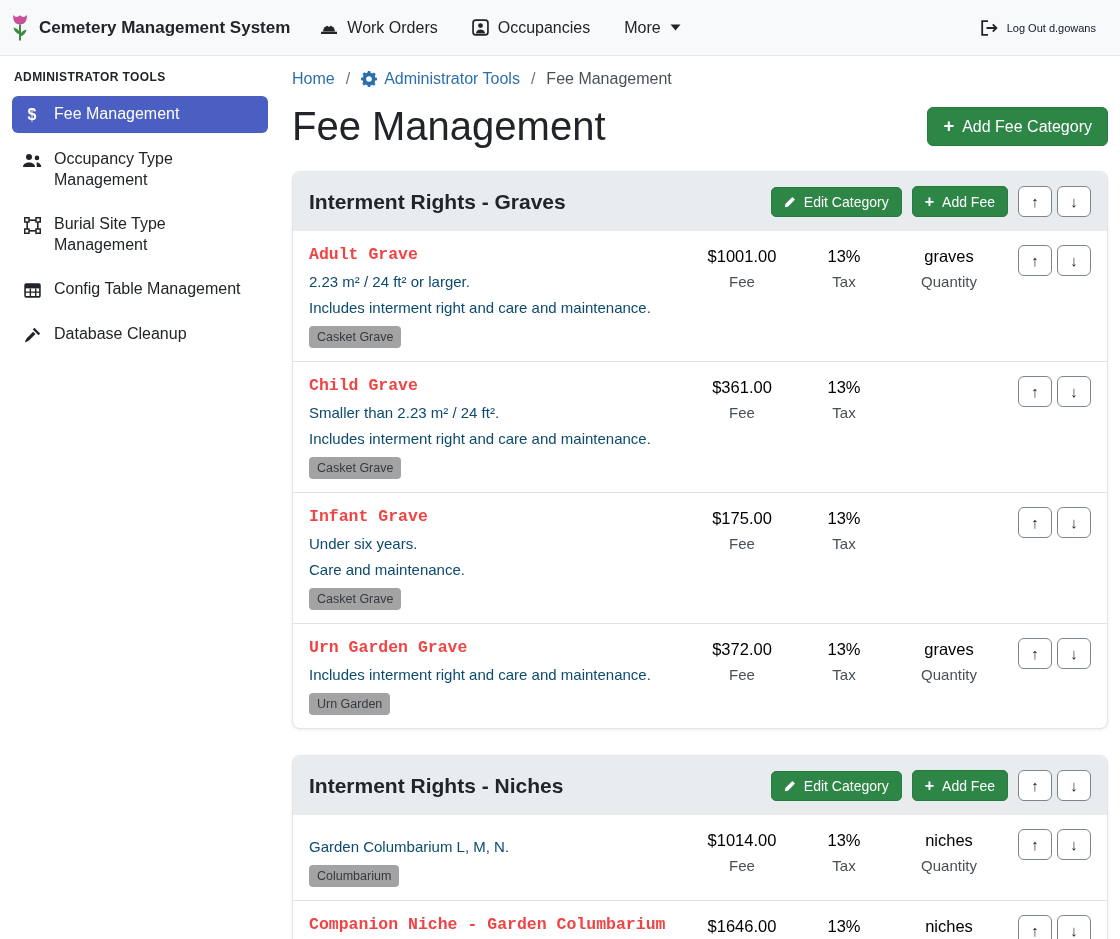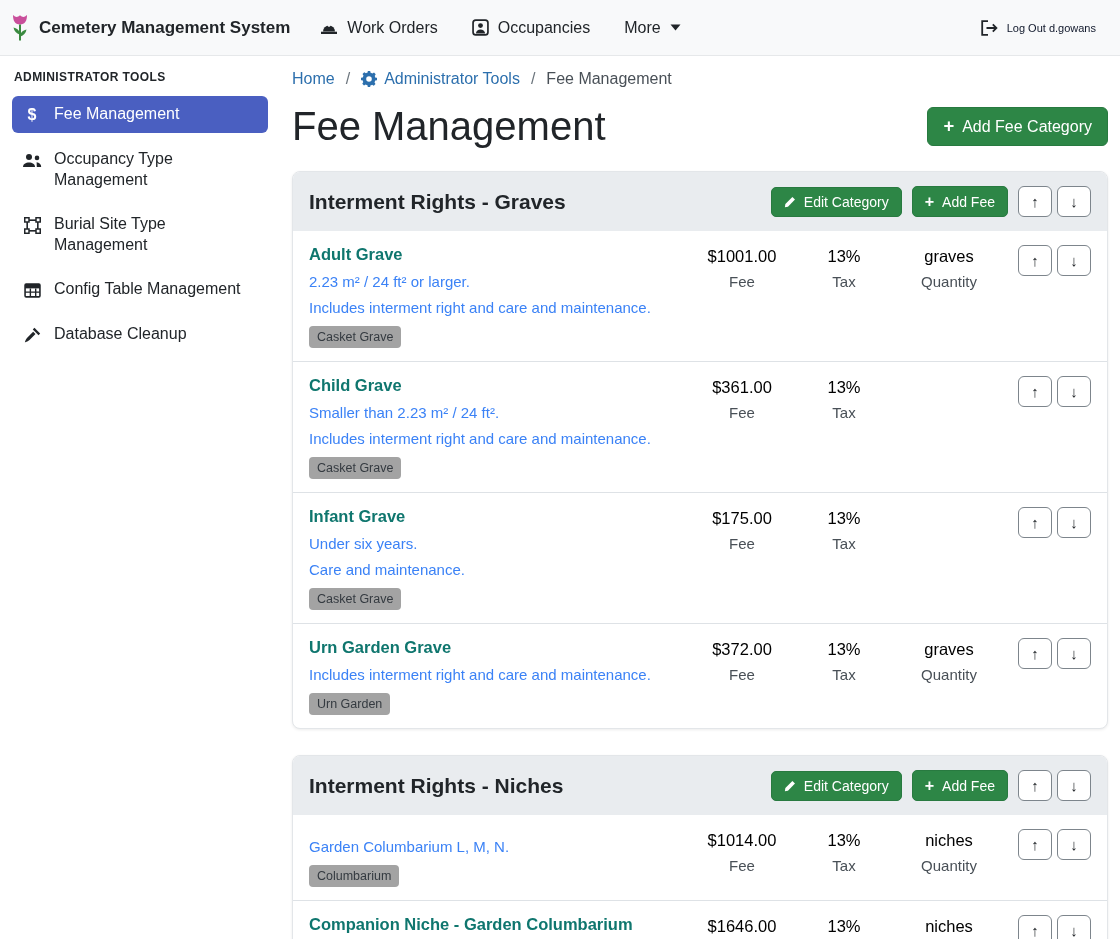--- a/index.html
+++ b/index.html
@@ -82,22 +82,22 @@
     color:#212529; font-size:15px; font-weight:700; line-height:1;
     display:inline-flex; align-items:center; justify-content:center;
   }
 
   
   .fee-row {
     display:flex; align-items:flex-start; padding:14px 16px 13px 16px;
   }
   .fee-row + .fee-row { border-top:1px solid #dee2e6; }
   .fee-info { flex:1; min-width:0; padding-right:10px; }
-  .fee-name { color:#0f766e; font-size:16.5px; font-weight:700; }
-  .fee-desc { font-size:15px; color:#3b82f6; margin-top:9px; }
+  .fee-name { color:#ef4444; font-size:16.5px; font-weight:700;font-family:Liberation Mono, monospace; }
+  .fee-desc { font-size:15px; color:#0c4a6e; margin-top:9px; }
   .fee-badge {
     display:inline-block; background:#a3a3a3; color:#343a40;
     font-size:12.5px; padding:4px 8px; border-radius:4px; margin-top:10px;
   }
   .stat-col { flex:none; text-align:center; padding-top:2px; }
   .stat-col.fee { width:104px; }
   .stat-col.tax { width:100px; }
   .stat-col.qty { width:110px; }
   .stat-value { font-size:16.5px; color:#000000; }
   .stat-label { font-size:15px; color:#495057; margin-top:7px; }

